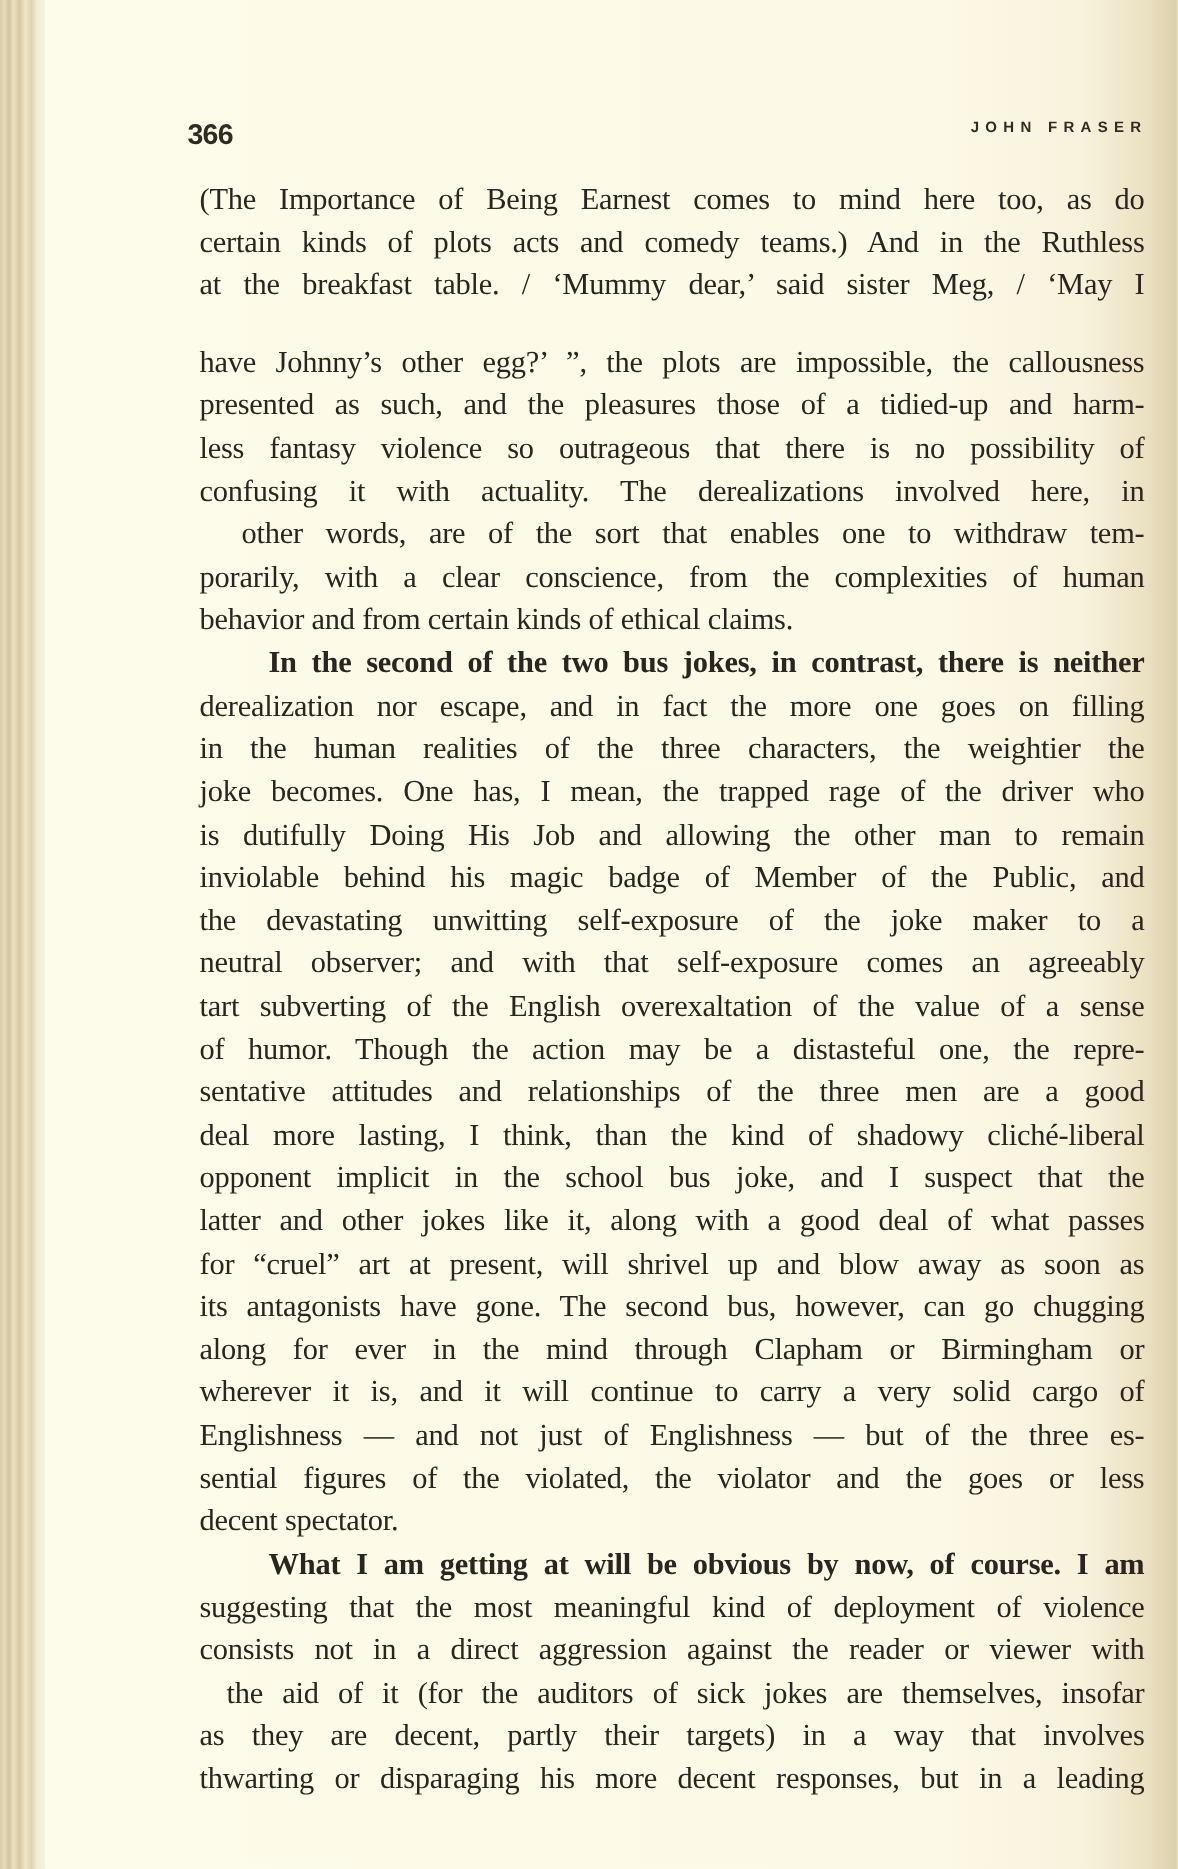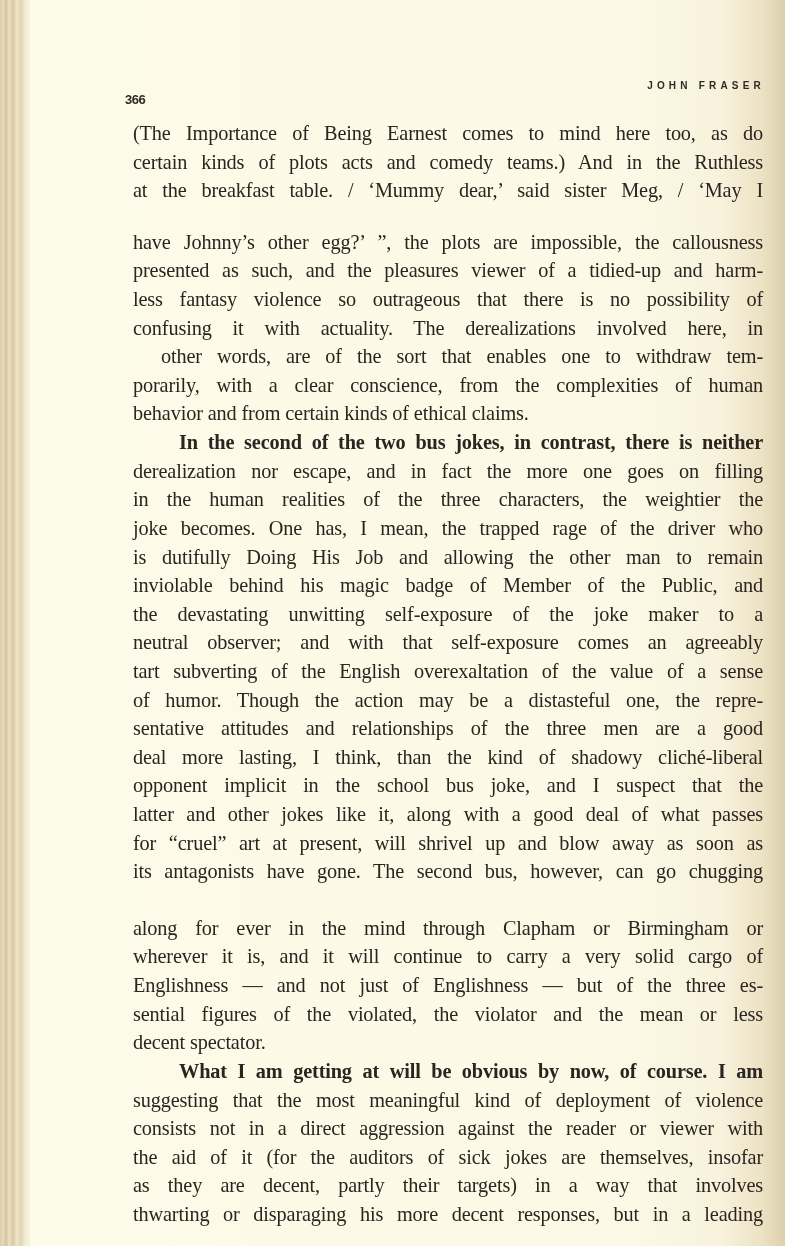--- a/index.html
+++ b/index.html
@@ -15,23 +15,23 @@
     background: linear-gradient(to right, #fdfbe9 0%, #fcf9e6 80%, #f8f2dc 92%, #ece2c4 97%, #dccfac 100%);
   }
   .binding {
     position: absolute; left: 0; top: 0; width: 30px; height: 1246px;
     background: linear-gradient(to right, #d9cba8 0px, #e7dcbc 3px, #d4c49e 6px, #ebe1c2 9px, #d8c8a2 13px, #efe6c9 17px, #e0d3b2 21px, #f3ecd3 25px, #f7f2dd 30px);
   }
   .header {
     position: absolute; top: 80px; left: 125px; width: 640px; height: 22px;
   }
   .page-number {
-    position: absolute; left: 0; top: 12px;
+    position: absolute; left: 0; top: 0;
     font-family: "Liberation Sans", "DejaVu Sans", sans-serif;
-    font-weight: bold; font-size: 13px; color: #2f2a24;
+    font-weight: bold; font-size: 19px; color: #2f2a24;
     letter-spacing: -0.5px;
   }
   .running-head {
     position: absolute; right: 0; top: 0;
     font-family: "Liberation Sans", "DejaVu Sans", sans-serif;
     font-weight: bold; font-size: 10px; letter-spacing: 4.2px; color: #2f2a24;
   }
   .text {
     position: absolute; left: 133px; top: 119px; width: 630px;
   }
@@ -54,21 +54,21 @@
   <div class="header">
     <span class="page-number">366</span>
     <span class="running-head">JOHN FRASER</span>
   </div>
 
   <div class="text" id="body-text">
       <div class="line" style="white-space: nowrap;"><span>(</span><span class="ital">The Importance of Being Earnest</span><span> comes to mind here too, as do</span></div>
       <div class="line" style="white-space: normal;">certain kinds of plots acts and comedy teams.) And in the Ruthless</div>
       <div class="line" style="white-space: normal;">at the breakfast table. / ‘Mummy dear,’ said sister Meg, / ‘May I</div>
       <div class="line" style="white-space: normal; margin-top: 23px;">have Johnny’s other egg?’ ”, the plots are impossible, the callousness</div>
-      <div class="line" style="white-space: normal;">presented as such, and the pleasures viewer of a tidied-up and harm-</div>
+      <div class="line" style="white-space: normal;">presented as such, and the pleasures those of a tidied-up and harm-</div>
       <div class="line" style="white-space: normal;">less fantasy violence so outrageous that there is no possibility of</div>
       <div class="line" style="white-space: normal;">confusing it with actuality. The derealizations involved here, in</div>
       <div class="line" style="white-space: normal; margin-left: 28px;">other words, are of the sort that enables one to withdraw tem-</div>
       <div class="line" style="white-space: normal;">porarily, with a clear conscience, from the complexities of human</div>
       <div class="line last" style="white-space: normal;">behavior and from certain kinds of ethical claims.</div>
       <div class="line indent" style="white-space: normal;">In the second of the two bus jokes, in contrast, there is neither</div>
       <div class="line" style="white-space: normal;">derealization nor escape, and in fact the more one goes on filling</div>
       <div class="line" style="white-space: normal;">in the human realities of the three characters, the weightier the</div>
       <div class="line" style="white-space: normal;">joke becomes. One has, I mean, the trapped rage of the driver who</div>
       <div class="line" style="white-space: normal;">is dutifully Doing His Job and allowing the other man to remain</div>
@@ -76,25 +76,25 @@
       <div class="line" style="white-space: normal;">the devastating unwitting self-exposure of the joke maker to a</div>
       <div class="line" style="white-space: normal;">neutral observer; and with that self-exposure comes an agreeably</div>
       <div class="line" style="white-space: normal;">tart subverting of the English overexaltation of the value of a sense</div>
       <div class="line" style="white-space: normal;">of humor. Though the action may be a distasteful one, the repre-</div>
       <div class="line" style="white-space: normal;">sentative attitudes and relationships of the three men are a good</div>
       <div class="line" style="white-space: normal;">deal more lasting, I think, than the kind of shadowy cliché-liberal</div>
       <div class="line" style="white-space: normal;">opponent implicit in the school bus joke, and I suspect that the</div>
       <div class="line" style="white-space: normal;">latter and other jokes like it, along with a good deal of what passes</div>
       <div class="line" style="white-space: normal;">for “cruel” art at present, will shrivel up and blow away as soon as</div>
       <div class="line" style="white-space: normal;">its antagonists have gone. The second bus, however, can go chugging</div>
-      <div class="line" style="white-space: normal; margin-top: 28px;">along for ever in the mind through Clapham or Birmingham or</div>
+      <div class="line" style="white-space: normal;">along for ever in the mind through Clapham or Birmingham or</div>
       <div class="line" style="white-space: normal;">wherever it is, and it will continue to carry a very solid cargo of</div>
       <div class="line" style="white-space: normal;">Englishness — and not just of Englishness — but of the three es-</div>
-      <div class="line" style="white-space: normal;">sential figures of the violated, the violator and the mean or less</div>
+      <div class="line" style="white-space: normal;">sential figures of the violated, the violator and the goes or less</div>
       <div class="line last" style="white-space: normal;">decent spectator.</div>
       <div class="line indent" style="white-space: normal;">What I am getting at will be obvious by now, of course. I am</div>
       <div class="line" style="white-space: normal;">suggesting that the most meaningful kind of deployment of violence</div>
       <div class="line" style="white-space: normal;">consists not in a direct aggression against the reader or viewer with</div>
-      <div class="line" style="white-space: normal;">the aid of it (for the auditors of sick jokes are themselves, insofar</div>
+      <div class="line" style="white-space: normal; margin-left: 18px;">the aid of it (for the auditors of sick jokes are themselves, insofar</div>
       <div class="line" style="white-space: normal;">as they are decent, partly their targets) in a way that involves</div>
       <div class="line" style="white-space: normal;">thwarting or disparaging his more decent responses, but in a leading</div>
     </div>
 </div>
 
 </body></html>

